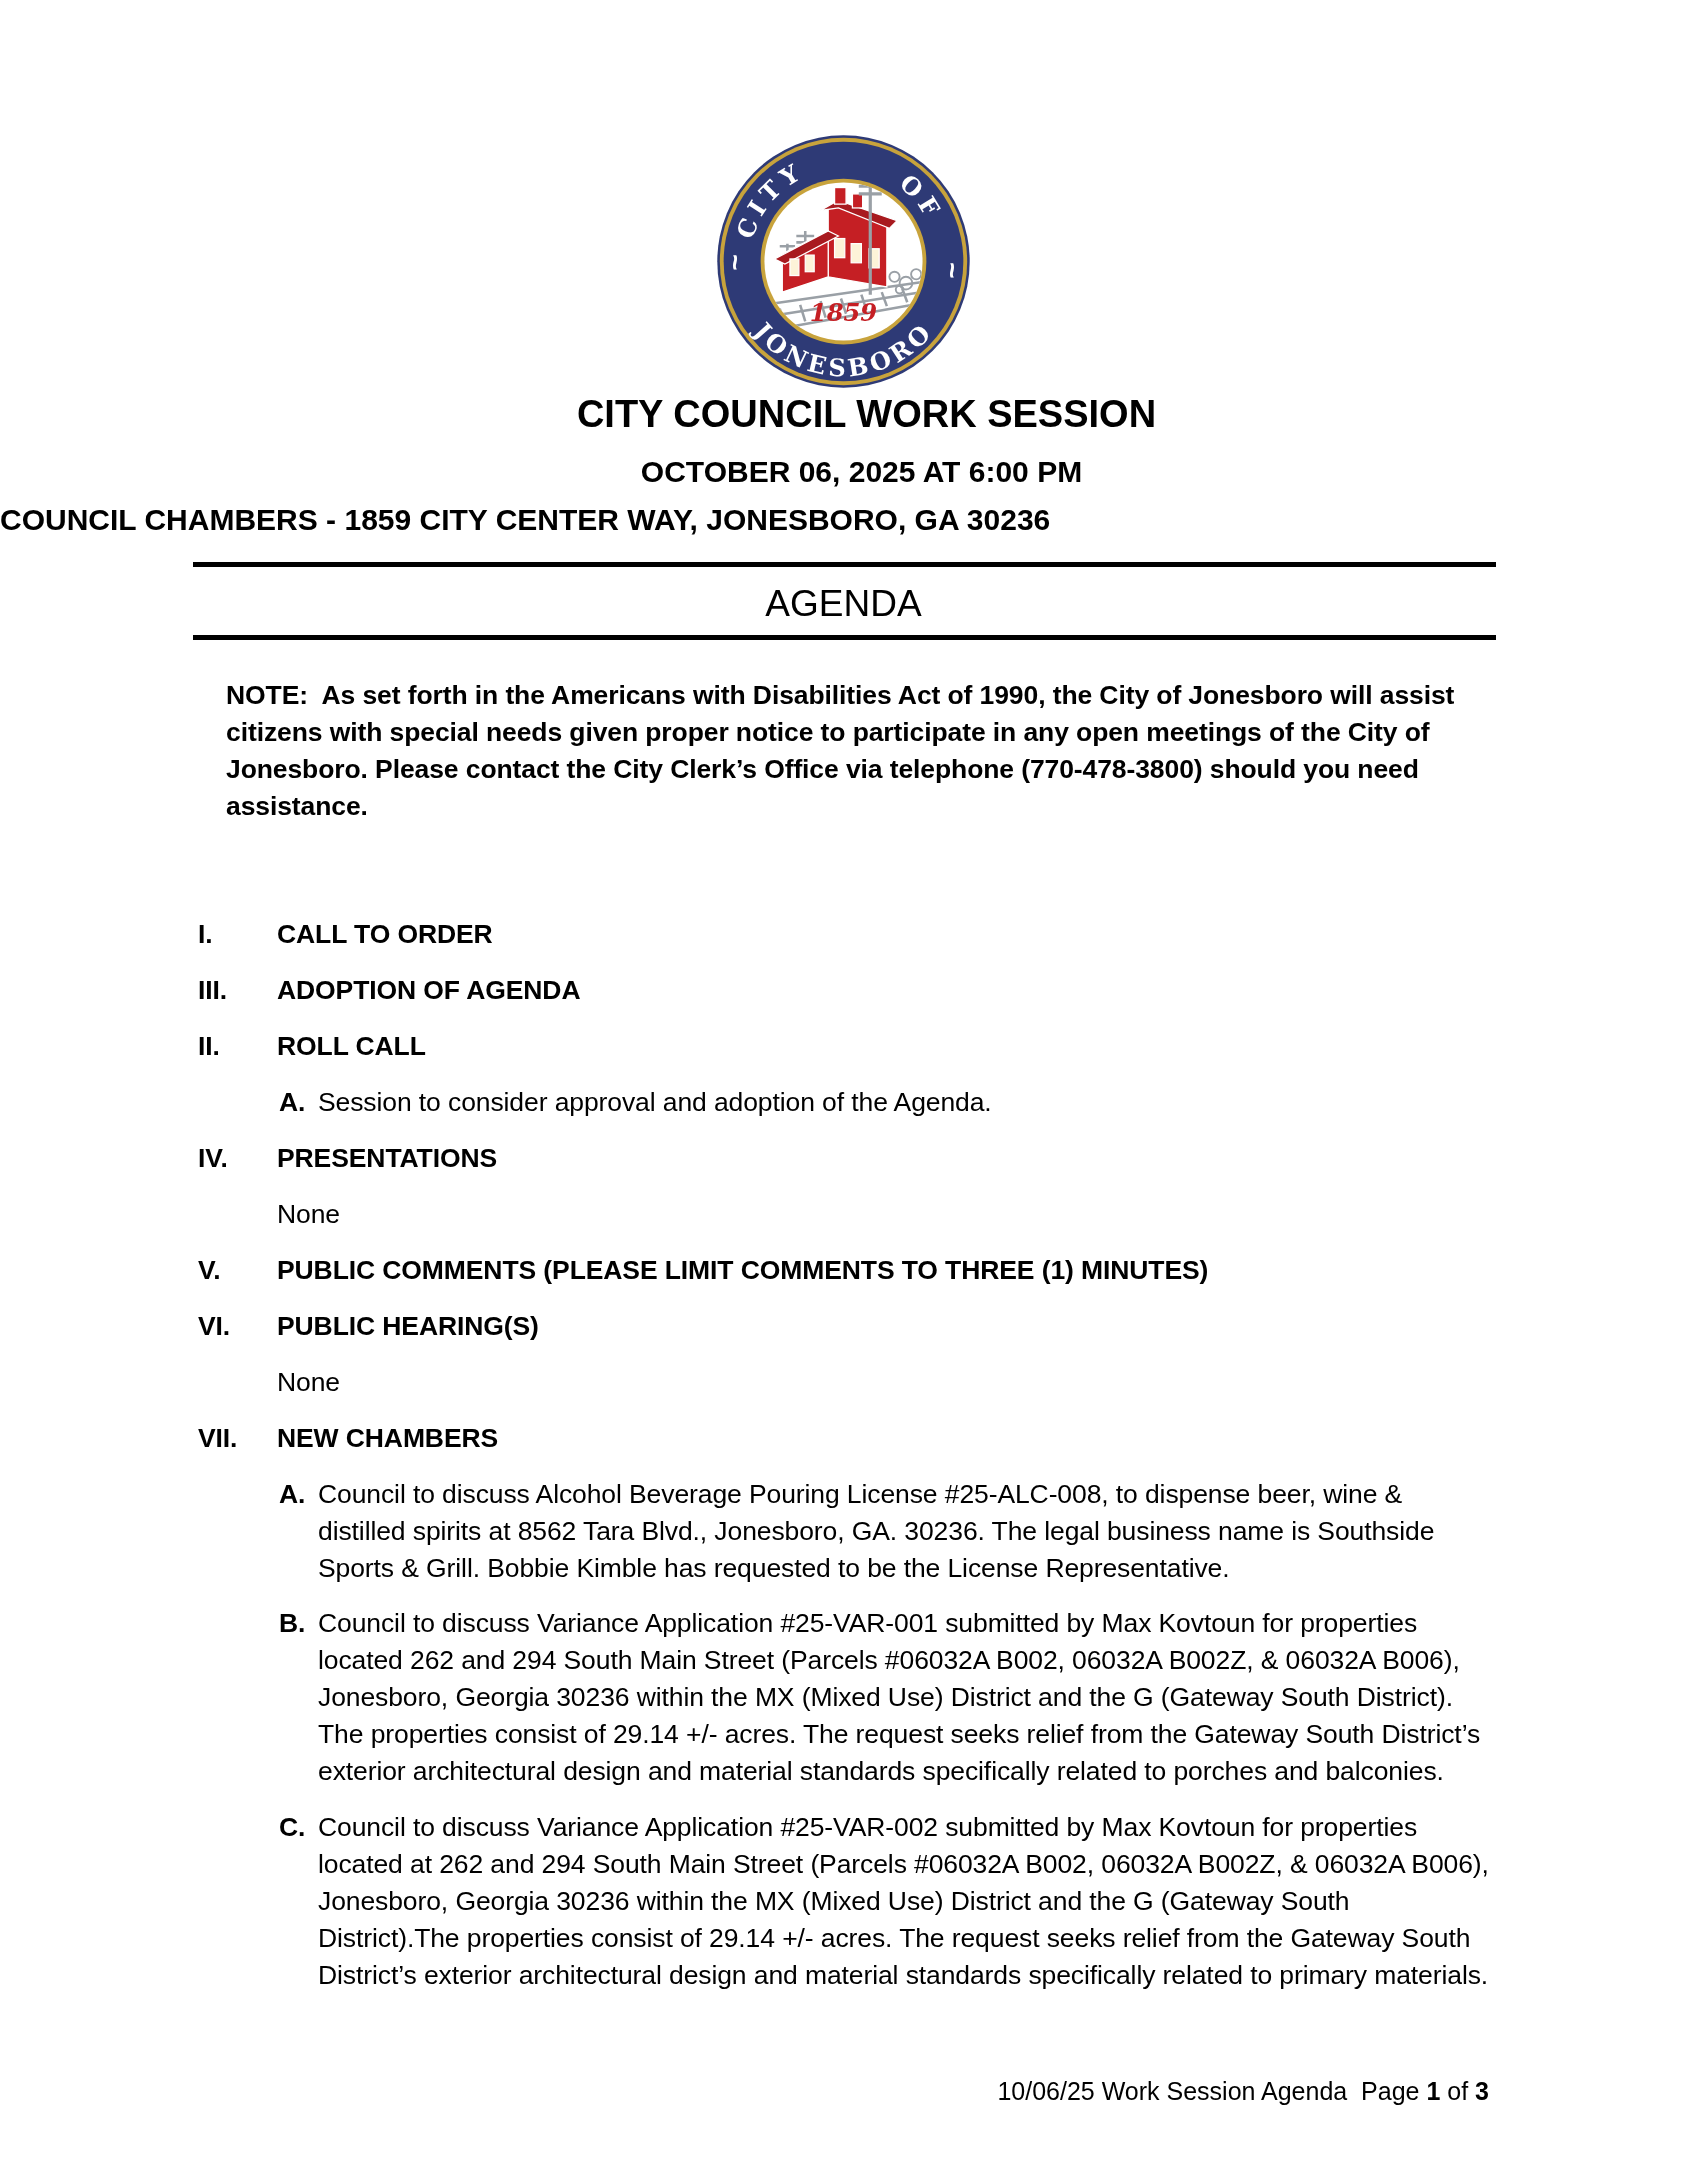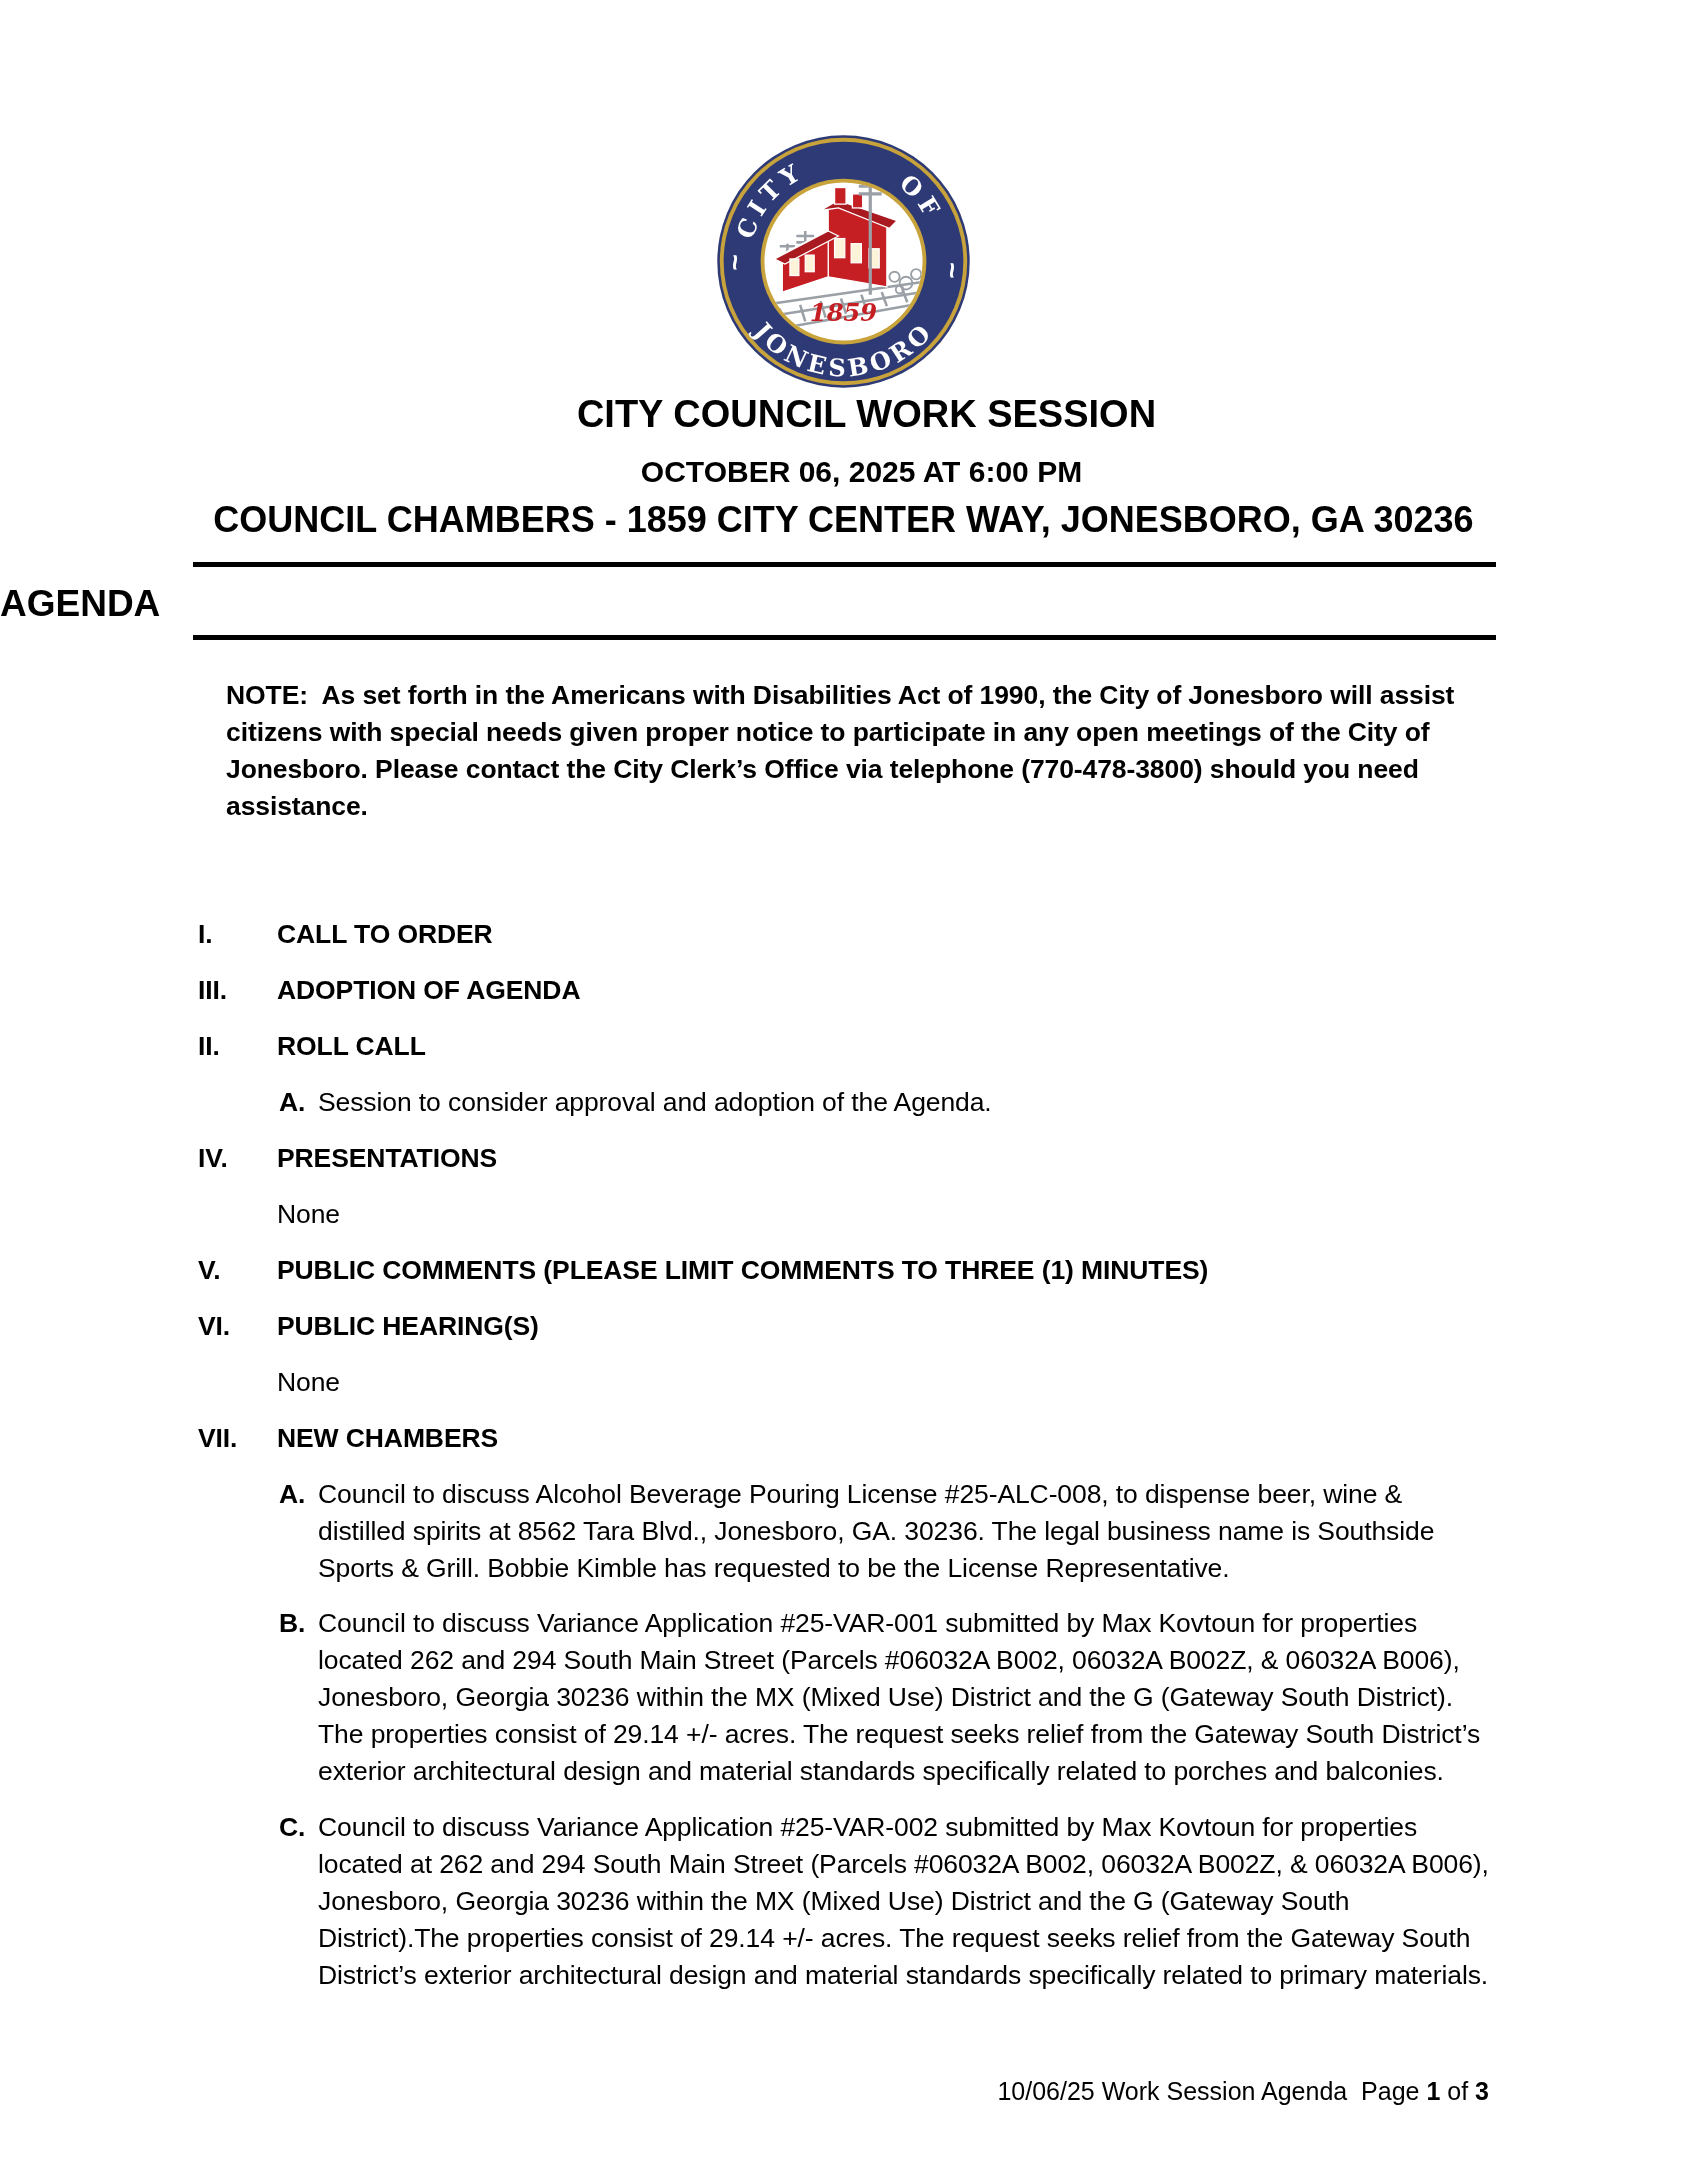--- a/index.html
+++ b/index.html
@@ -19,28 +19,28 @@
   .doc-title {
     position:absolute; top:392px; left:0; right:0;
     text-align:center; font-size:38px; line-height:44px; font-weight:bold;margin-left:46px;
   }
   .doc-datetime {
     position:absolute; top:453px; left:0; right:0;
     text-align:center; font-size:30px; line-height:37px; font-weight:bold;padding-left:36px;
   }
   .doc-location {
     position:absolute; top:501px; left:0; right:0;
-    text-align:center; font-size:36px; line-height:37px; font-weight:bold;
+    text-align:left; font-size:30px; line-height:37px; font-weight:bold;
   }
   .rule { position:absolute; left:193px; right:191px; height:5.3px; background:#000; }
   .rule-top    { top:562px; }
   .rule-bottom { top:635px; }
   .agenda-label {
     position:absolute; top:577px; left:0; right:0;
-    text-align:left; font-size:37px; line-height:53px; font-weight:bold;
+    text-align:center; font-size:37px; line-height:53px; font-weight:normal;
   }
   .note {
     position:absolute; top:677px; left:198px; width:1295px;
     font-size:26.5px; line-height:37px; font-weight:bold;
     white-space:pre-wrap; letter-spacing:-0.1px;margin-left:28px;
   }
   .agenda-list { position:absolute; top:916px; left:198px; right:195px; }
   .item {
     display:grid; grid-template-columns:79px 1fr;
     font-size:26.5px; line-height:37px; font-weight:bold;

